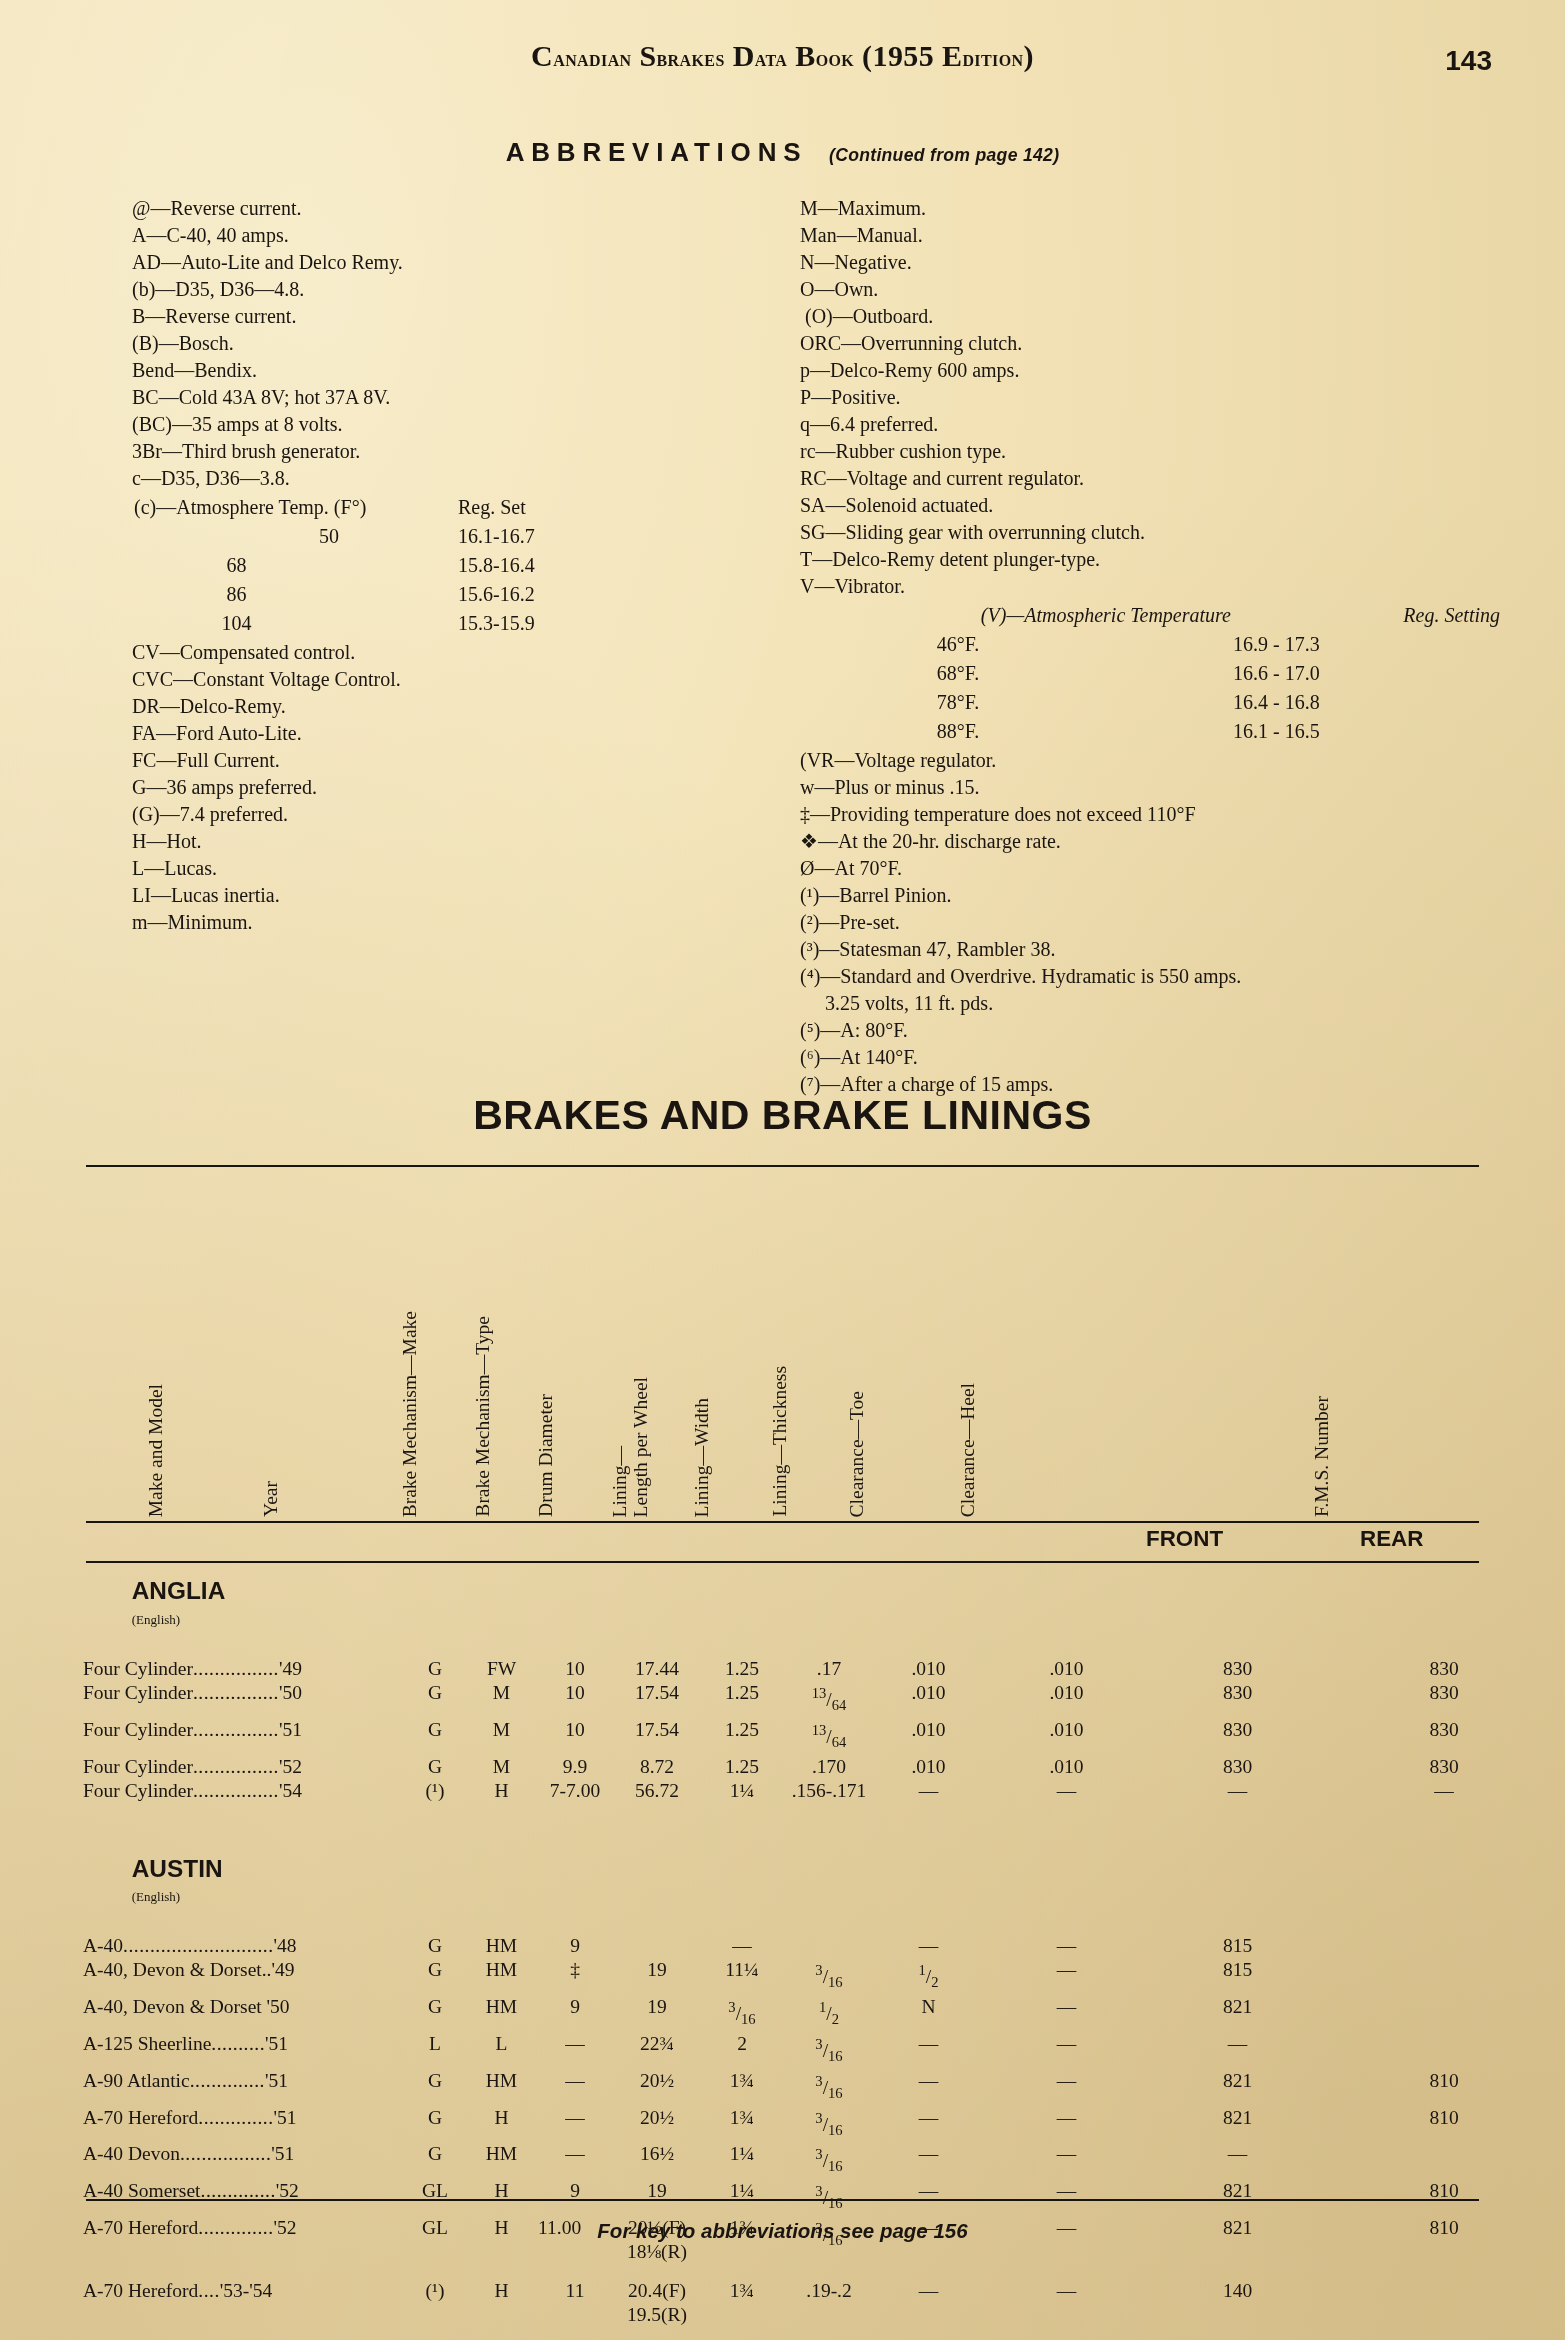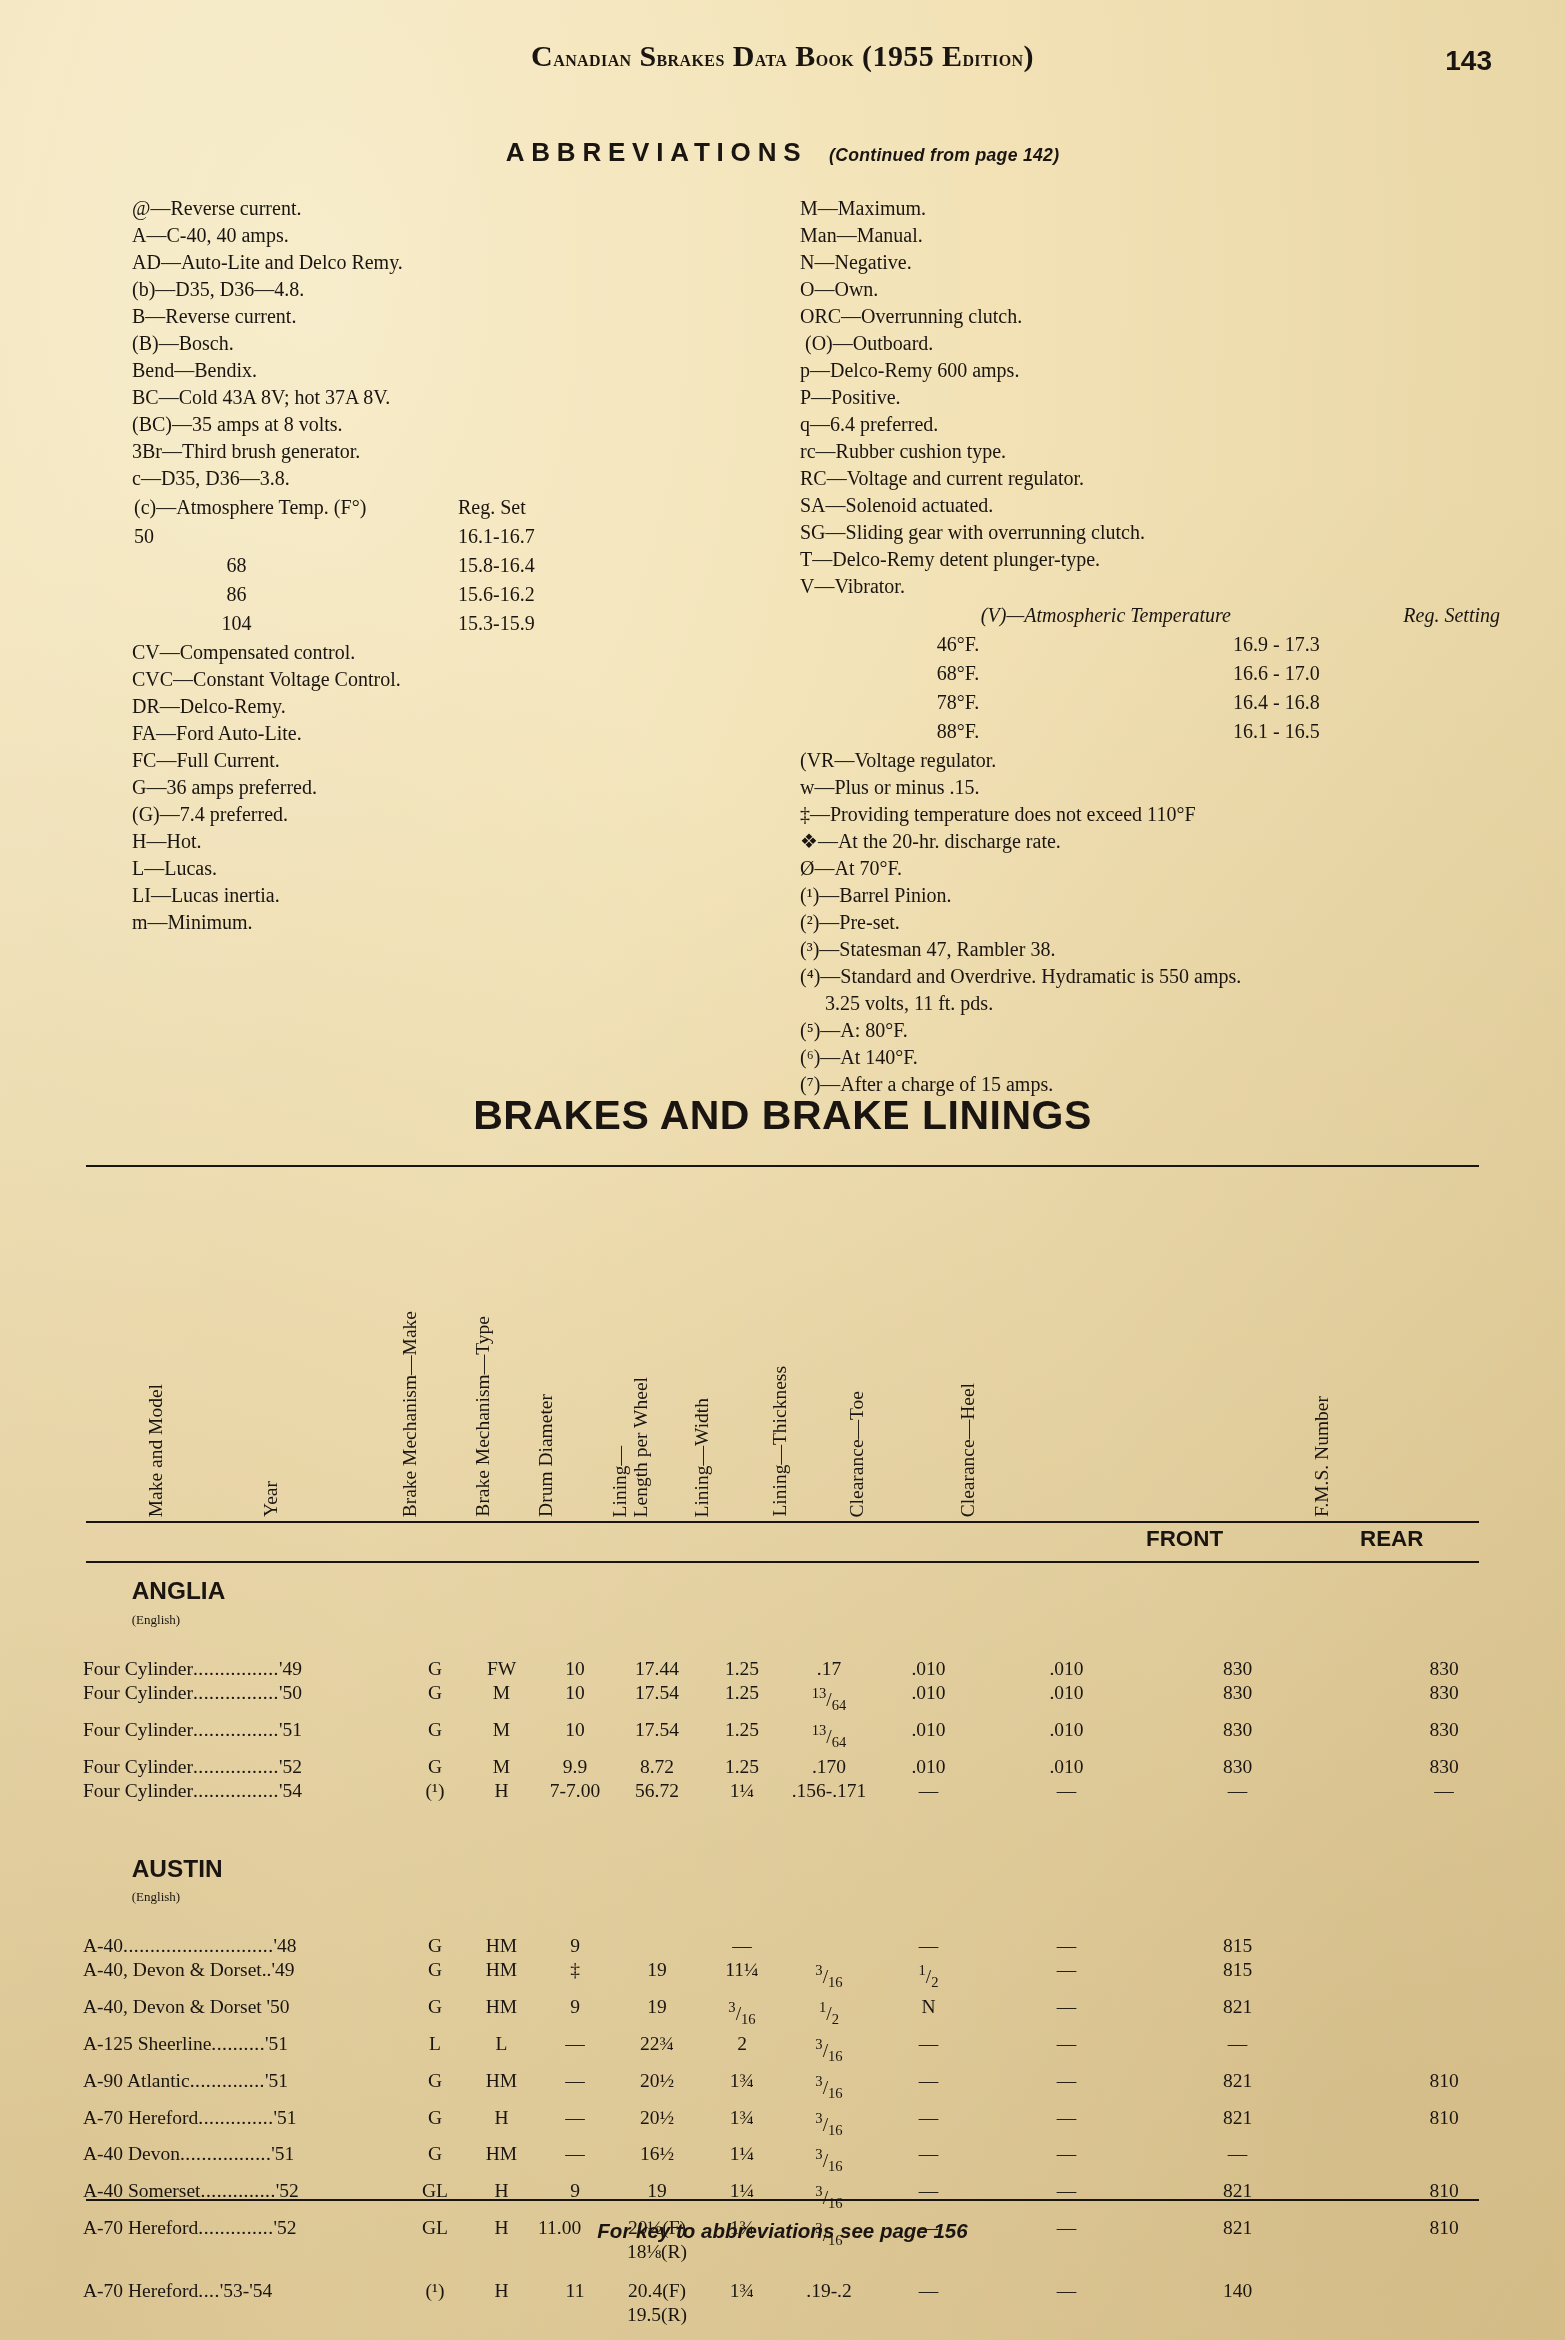--- a/index.html
+++ b/index.html
@@ -162,21 +162,21 @@
       <div class="row">3Br—Third brush generator.</div>
       <div class="row">c—D35, D36—3.8.</div>
 
       <table class="tbl-inline">
         <tbody>
             <tr>
           <td style="width:322px">(c)—Atmosphere Temp. (F°)</td>
           <td>Reg. Set</td>
         </tr>
         <tr>
-          <td style="text-align:left;padding-right:117px !important">50</td>
+          <td style="text-align:right;padding-right:117px !important">50</td>
           <td>16.1-16.7</td>
         </tr>
         <tr>
           <td style="text-align:center;padding-right:117px !important">68</td>
           <td>15.8-16.4</td>
         </tr>
         <tr>
           <td style="text-align:center;padding-right:117px !important">86</td>
           <td>15.6-16.2</td>
         </tr>
@@ -198,22 +198,22 @@
       <div class="row">L—Lucas.</div>
       <div class="row">LI—Lucas inertia.</div>
       <div class="row">m—Minimum.</div>
     </div>
 
     <div class="col right">
       <div class="row">M—Maximum.</div>
       <div class="row">Man—Manual.</div>
       <div class="row">N—Negative.</div>
       <div class="row">O—Own.</div>
+      <div class="row"> (O)—Outboard.</div>
       <div class="row">ORC—Overrunning clutch.</div>
-      <div class="row"> (O)—Outboard.</div>
       <div class="row">p—Delco-Remy 600 amps.</div>
       <div class="row">P—Positive.</div>
       <div class="row">q—6.4 preferred.</div>
       <div class="row">rc—Rubber cushion type.</div>
       <div class="row">RC—Voltage and current regulator.</div>
       <div class="row">SA—Solenoid actuated.</div>
       <div class="row">SG—Sliding gear with overrunning clutch.</div>
       <div class="row">T—Delco-Remy detent plunger-type.</div>
       <div class="row">V—Vibrator.</div>
 

